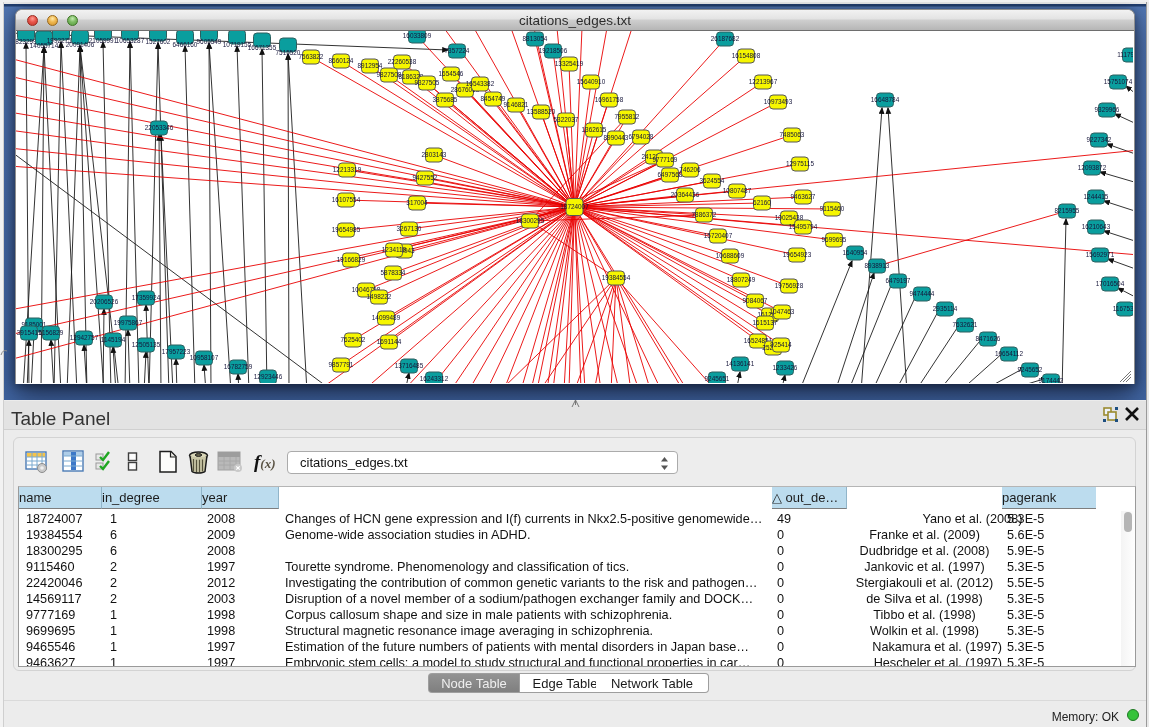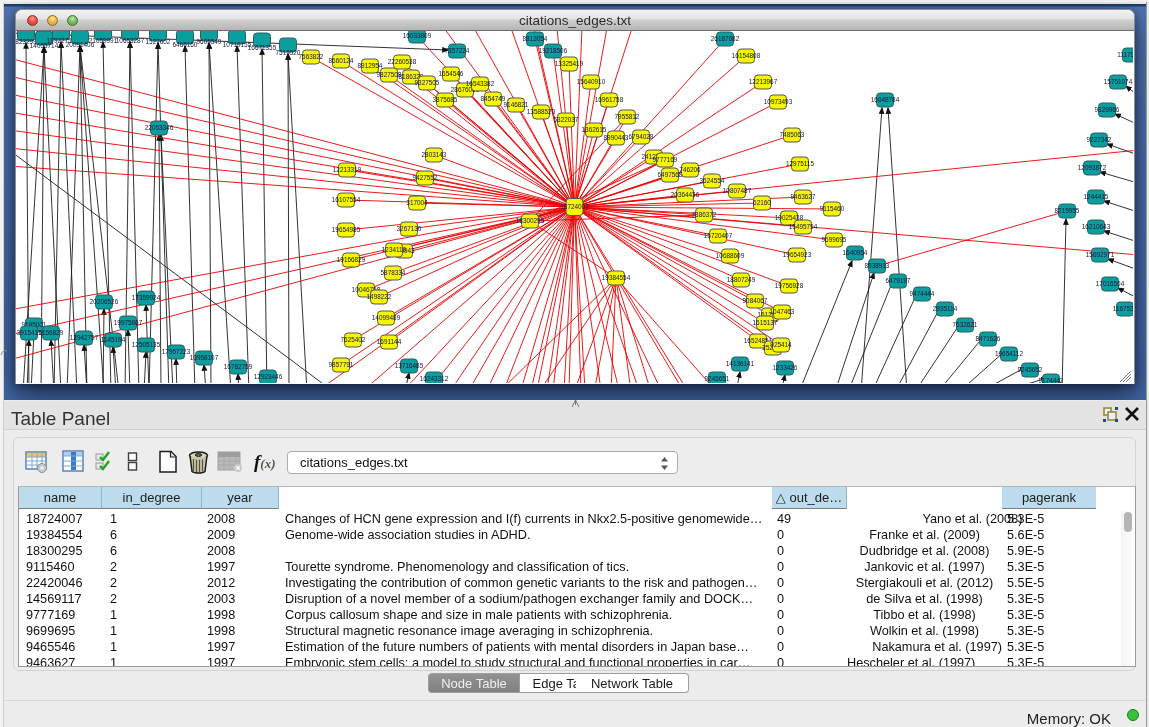--- a/index.html
+++ b/index.html
@@ -23,30 +23,30 @@
 #panel{left:4px;top:400px;width:1143px;height:327px;background:#ececec}
 #phead{left:0;top:1px;width:100%;height:29px;background:#e3e3e3;border-bottom:1px solid #d0d0d0}
 #phead .t{position:absolute;left:7px;top:7px;font-size:19px;color:#333}
 #toolbox{left:9px;top:37px;width:1123px;height:234px;background:#ededed;
   border:1px solid #d3d3d3;border-radius:6px}
 #combo{left:273px;top:13px;width:391px;height:23px;background:#fff;border:1px solid #ababab;
   border-radius:4px;font-size:13px;color:#111;line-height:21px;padding-left:12px}
 
 #tbl{left:4px;top:48px;width:1118px;height:181px;background:#fff;border:1px solid #9a9a9a;border-top:1px solid #b5b5b5;overflow:hidden}
 .th{position:absolute;top:0;height:22px;background:#bcdcee;border-right:1px solid #91b5c9;
-  text-align:center;font-size:13px;color:#1c1c1c;line-height:22px;border-bottom:1px solid #7e7e7e}
+  text-align:left;font-size:13px;color:#1c1c1c;line-height:22px;border-bottom:1px solid #7e7e7e}
 .tr{position:relative;width:100%;height:16px}
 .td{position:absolute;top:0;height:16px;font-size:12.7px;color:#111;white-space:nowrap;overflow:hidden;line-height:16px}
 
 #sbar{left:1102px;top:24px;width:15px;height:160px;background:linear-gradient(90deg,#f4f4f4,#fff)}
 #sthumb{left:3px;top:1px;width:8px;height:20px;border-radius:4px;background:#b5b5b5}
 
 .seg{top:273px;height:20px;font-size:13px;line-height:19px;text-align:center;border:1px solid #9e9e9e}
 
-#mem{right:36px;top:310px;font-size:15px;color:#222}
+#mem{right:28px;top:310px;font-size:12px;color:#222}
 #dot{right:8px;top:309px;width:12px;height:12px;border-radius:50%;background:#35c33b;border:1px solid #1f7a24}
 
 #lframe{left:0;top:0;width:4px;height:727px;background:#f2f2f2;border-right:1px solid #cfcfcf}
 #rframe{right:0;top:0;width:3px;height:727px;background:#e8e8e8;border-left:1px solid #9a9a9a}
 #tframe{left:0;top:0;width:1149px;height:2px;background:#f0f0f0}
 </style></head><body>
 <div id="desk" class="abs">
   <div id="win" class="abs">
     <div id="tbar" class="abs">
       <div class="tl r"></div>
@@ -681,32 +681,32 @@
             <div class="td" style="left:753px;width:75px;padding-left:5px">0</div>
             <div class="td" style="left:828px;width:155px;text-align:right">Nakamura et al. (1997)</div>
             <div class="td" style="left:983px;width:94px;padding-left:5px">5.3E-5</div>
           </div>
 <div class="tr">
             <div class="td" style="left:0;width:83px;padding-left:7px">9463627</div>
             <div class="td" style="left:83px;width:100px;padding-left:8px">1</div>
             <div class="td" style="left:183px;width:77px;padding-left:5px">1997</div>
             <div class="td" style="left:260px;width:493px;padding-left:6px">Embryonic stem cells: a model to study structural and functional properties in car…</div>
             <div class="td" style="left:753px;width:75px;padding-left:5px">0</div>
-            <div class="td" style="left:828px;width:155px;text-align:left">Hescheler et al. (1997)</div>
+            <div class="td" style="left:828px;width:155px;text-align:right">Hescheler et al. (1997)</div>
             <div class="td" style="left:983px;width:94px;padding-left:5px">5.3E-5</div>
           </div>
         </div>
       <div id="sbar" class="abs">
           <div id="sthumb" class="abs"></div>
         </div>
     </div>
   </div>
   <div class="seg abs" style="left:424px;width:91px;border-radius:4px 0 0 4px;background:linear-gradient(180deg,#939393,#7f7f7f);color:#efefef;border-right:none">Node Table</div>
   <div class="seg abs" style="left:515px;width:92px;background:#fff;color:#1a1a1a">Edge Table</div>
-  <div class="seg abs" style="left:572px;width:113px;border-radius:0 4px 4px 0;background:#fff;color:#1a1a1a;border-left:none">Network Table</div>
+  <div class="seg abs" style="left:592px;width:113px;border-radius:0 4px 4px 0;background:#fff;color:#1a1a1a;border-left:none">Network Table</div>
   <div id="mem" class="abs">Memory: OK</div>
   <div id="dot" class="abs"></div>
 </div>
 <div class="abs" style="left:4px;top:700px;width:1142px;height:1px;background:#dadada"></div>
 <div id="lframe" class="abs"></div>
 <svg class="abs" style="left:0;top:346px" width="8" height="12" viewBox="0 0 8 12">
     <path d="M1 9 Q3 3 7 5" fill="none" stroke="#8a8a8a" stroke-width="1"></path>
   </svg>
 <div id="rframe" class="abs"></div>
 <div id="tframe" class="abs"></div>

